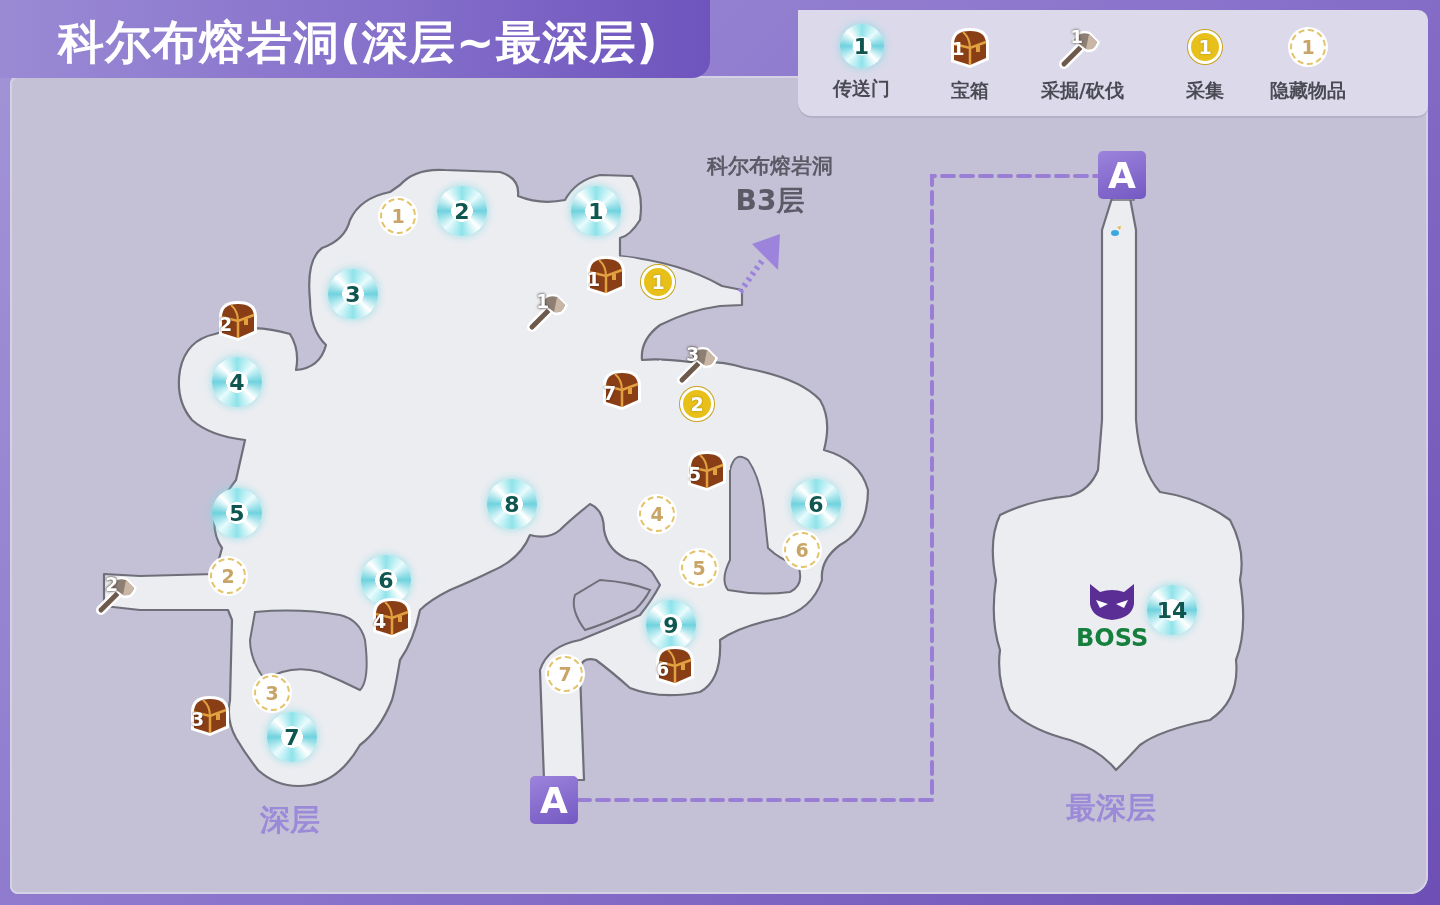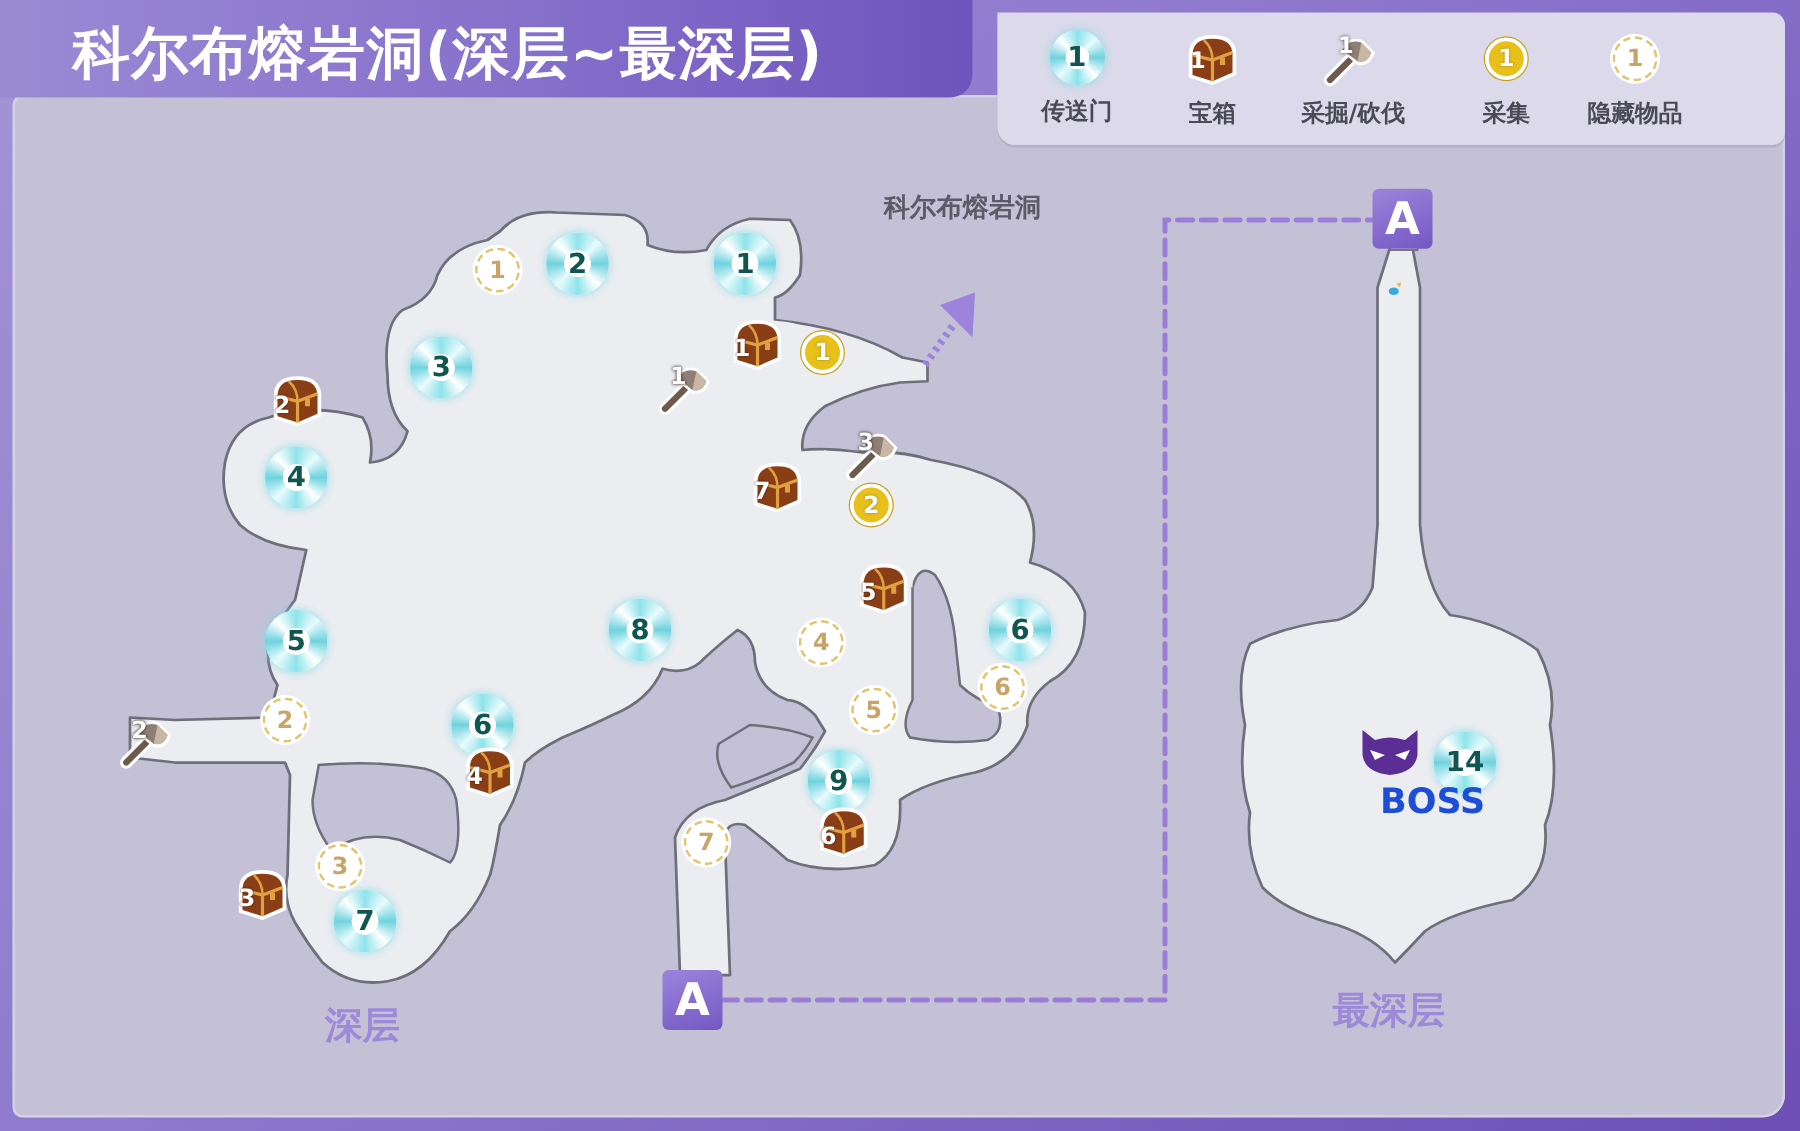--- a/index.html
+++ b/index.html
@@ -8,21 +8,21 @@
     background: linear-gradient(135deg, #a394d6 0%, #8a74cc 50%, #6d4fb5 100%);
     font-family: "DejaVu Sans", sans-serif;
     position: relative;
   }
   .frame {
     position: absolute; left: 10px; top: 76px; width: 1418px; height: 818px;
     background: #c4c1d6; border-radius: 8px 8px 18px 8px;
     box-shadow: inset 0 0 0 2px #d4d0e6;
   }
   .title-bar {
-    position: absolute; left: 0; top: 0; width: 778px; height: 78px;
+    position: absolute; left: 0; top: 0; width: 710px; height: 78px;
     background: linear-gradient(90deg, #9a8ad4 0%, #8570cb 55%, #6e54bd 100%);
     border-radius: 0 0 18px 0;
     text-align: center;
   }
   .title-text {
     position: absolute; left: 58px; top: 12px; font-size: 46px; font-weight: bold;
     color: #ffffff; letter-spacing: 1px; white-space: nowrap;
     font-family: "DejaVu Sans", sans-serif;
   }
   .legend {
@@ -86,21 +86,21 @@
     position: absolute; left: 690px; top: 152px; width: 160px; text-align: center; color: #5b5a66;
   }
   .b3-label .l1 { font-size: 21px; font-weight: bold; }
   .b3-label .l2 { font-size: 28px; font-weight: bold; margin-top: 2px; }
   .zone-label {
     position: absolute; font-size: 30px; font-weight: bold; color: #9b8ad8;
   }
   .boss {
     position: absolute; left: 1076px; top: 582px; width: 72px; text-align: center;
   }
-  .boss .txt { font-size: 28px; font-weight: bold; color: #1d4ed8; margin-top: -2px; font-family: "DejaVu Sans", sans-serif; margin-left: 28px; }
+  .boss .txt { font-size: 24px; font-weight: bold; color: #15803d; margin-top: -2px; font-family: "DejaVu Sans", sans-serif; }
   .player { position: absolute; left: 1109px; top: 225px; width: 14px; height: 12px; }
 </style>
 </head>
 <body>
 
 <div class="frame"></div>
 
 <div class="title-bar">
   <div class="title-text">科尔布熔岩洞(深层~最深层)</div>
 </div>
@@ -176,20 +176,21 @@
   <path d="M578 800 L932 800 L932 176 L1098 176" fill="none" stroke="#9a7ed6" stroke-width="4" stroke-dasharray="12 7" stroke-linecap="round"></path>
 
   <g>
     <path d="M740 292 L764 258" stroke="#9c84dc" stroke-width="6" stroke-dasharray="3 4"></path>
     <path d="M752 244 L780 234 L778 270 Z" fill="#9c84dc"></path>
   </g>
 </svg>
 
 <div class="b3-label">
   <div class="l1">科尔布熔岩洞</div>
+  <div class="l2">B3层</div>
 </div>
 
 <div class="marker portal" style="left:596px;top:211px;">
     <span>1</span>
   </div>
 <div class="marker portal" style="left:462px;top:211px;">
     <span>2</span>
   </div>
 <div class="marker portal" style="left:353px;top:294px;">
     <span>3</span>

